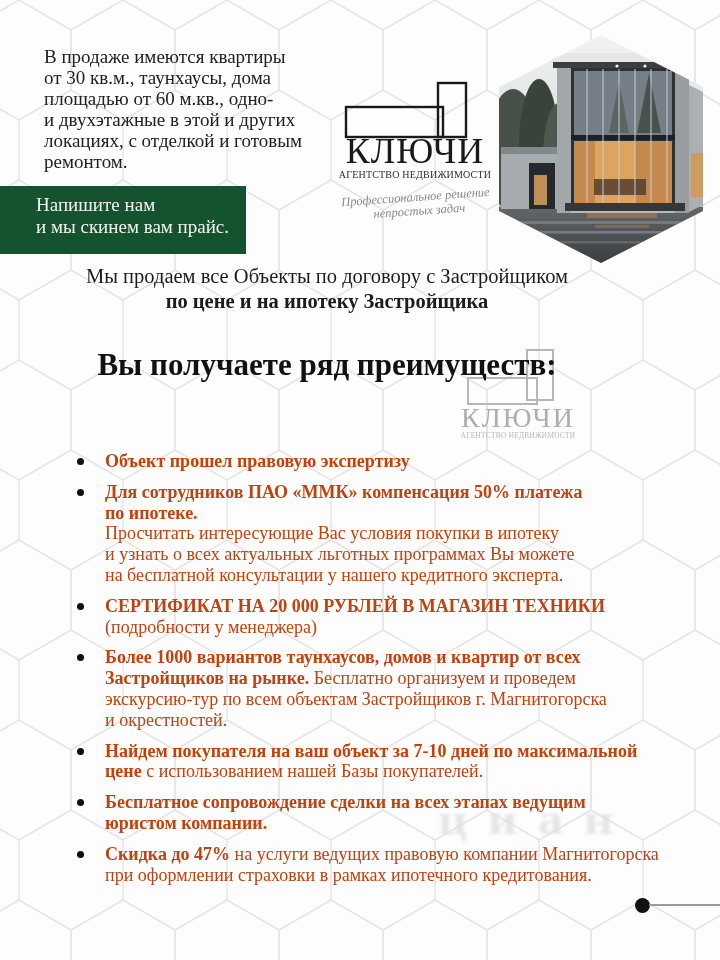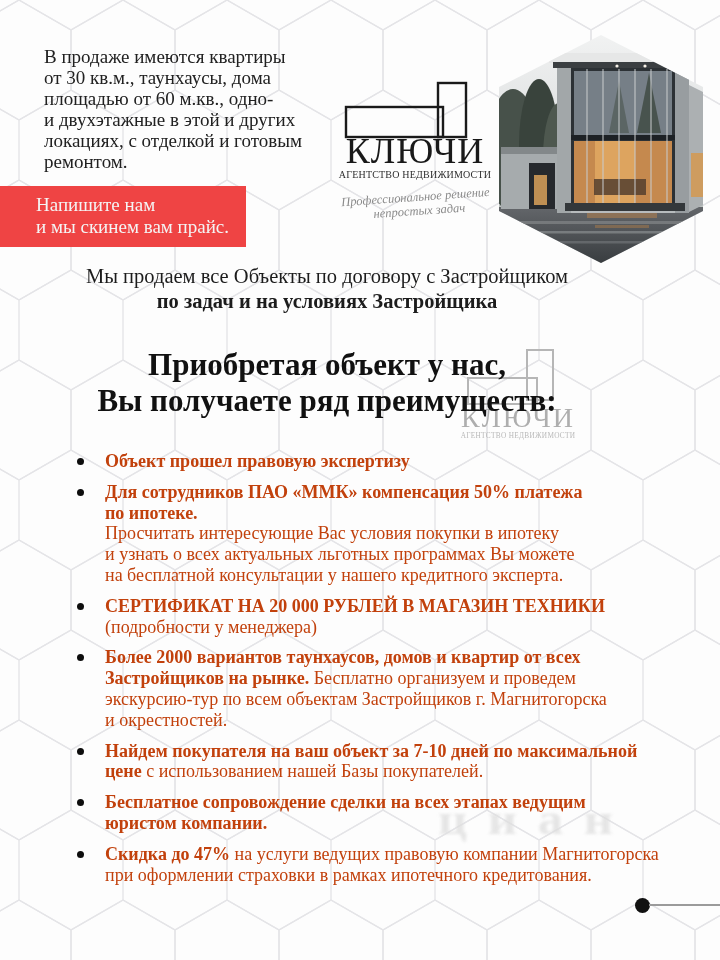--- a/index.html
+++ b/index.html
@@ -4,21 +4,21 @@
 <style>
   html,body{margin:0;padding:0;background:#ffffff;}
   .page{position:relative;width:720px;height:960px;overflow:hidden;background:#fdfdfd;
         font-family:"Liberation Serif","DejaVu Serif",serif;color:#1c1c1c;}
   .bg{position:absolute;left:0;top:0;z-index:0;}
   .pre{white-space:pre-line;}
 
   .intro{position:absolute;left:44px;top:46px;width:285px;margin:0;
          font-size:19px;line-height:21px;color:#212121;z-index:2;}
 
-  .cta{position:absolute;left:0;top:186px;width:246px;height:61px;background:#ef4444;z-index:2;}
+  .cta{position:absolute;left:0;top:186px;width:246px;height:68px;background:#14532d;z-index:2;}
   .cta p{margin:0;padding:8px 0 0 36px;font-size:19px;line-height:22px;color:#f4f4f4;}
 
   .logo,.wm-logo,.house{position:absolute;z-index:2;}
   .logo{left:336px;top:78px;}
   .wm-logo{left:455px;top:342px;z-index:1;}
   .house{left:499px;top:35px;}
 
   .subheader{position:absolute;left:13px;top:264px;width:628px;text-align:center;z-index:2;}
   .subheader div{font-size:20.5px;line-height:25px;}
   .subheader .bold{font-weight:bold;}
@@ -153,38 +153,37 @@
       <rect x="60" y="206" width="110" height="2.5" fill="#85898b" opacity="0.45"></rect>
       <rect x="88" y="178" width="70" height="5" fill="#b5824e" opacity="0.55"></rect>
       <rect x="96" y="190" width="54" height="3" fill="#a97c4a" opacity="0.5"></rect>
       <circle cx="118" cy="31" r="1.6" fill="#f7f2e9"></circle>
       <circle cx="146" cy="31" r="1.6" fill="#f7f2e9"></circle>
     </g>
   </svg>
 
   <div class="subheader">
     <div>Мы продаем все Объекты по договору с Застройщиком</div>
-    <div class="bold">по задач и на условиях Застройщика</div>
+    <div class="bold">по цене и на ипотеку Застройщика</div>
   </div>
 
   <h1 class="heading">
-    <div>Приобретая объект у нас,</div>
     <div>Вы получаете ряд преимуществ:</div>
   </h1>
 
   <ul class="benefits">
       <li><span class="dot"></span><span class="b">Объект прошел правовую экспертизу</span></li>
       <li><span class="dot"></span><span class="b">Для сотрудников ПАО «ММК» компенсация 50% платежа
 по ипотеке.</span> <span class="r">
 Просчитать интересующие Вас условия покупки в ипотеку
 и узнать о всех актуальных льготных программах Вы можете
 на бесплатной консультации у нашего кредитного эксперта.</span></li>
       <li><span class="dot"></span><span class="b">СЕРТИФИКАТ НА 20 000 РУБЛЕЙ В МАГАЗИН ТЕХНИКИ</span> <span class="r">
 (подробности у менеджера)</span></li>
-      <li><span class="dot"></span><span class="b">Более 2000 вариантов таунхаусов, домов и квартир от всех
+      <li><span class="dot"></span><span class="b">Более 1000 вариантов таунхаусов, домов и квартир от всех
 Застройщиков на рынке.</span> <span class="r">Бесплатно организуем и проведем
 экскурсию-тур по всем объектам Застройщиков г. Магнитогорска
 и окрестностей.</span></li>
       <li><span class="dot"></span><span class="b">Найдем покупателя на ваш объект за 7-10 дней по максимальной
 цене</span> <span class="r">с использованием нашей Базы покупателей.</span></li>
       <li><span class="dot"></span><span class="b">Бесплатное сопровождение сделки на всех этапах ведущим
 юристом компании.</span></li>
       <li><span class="dot"></span><span class="b">Скидка до 47%</span> <span class="r">на услуги ведущих правовую компании Магнитогорска
 при оформлении страховки в рамках ипотечного кредитования.</span></li>
     </ul>

